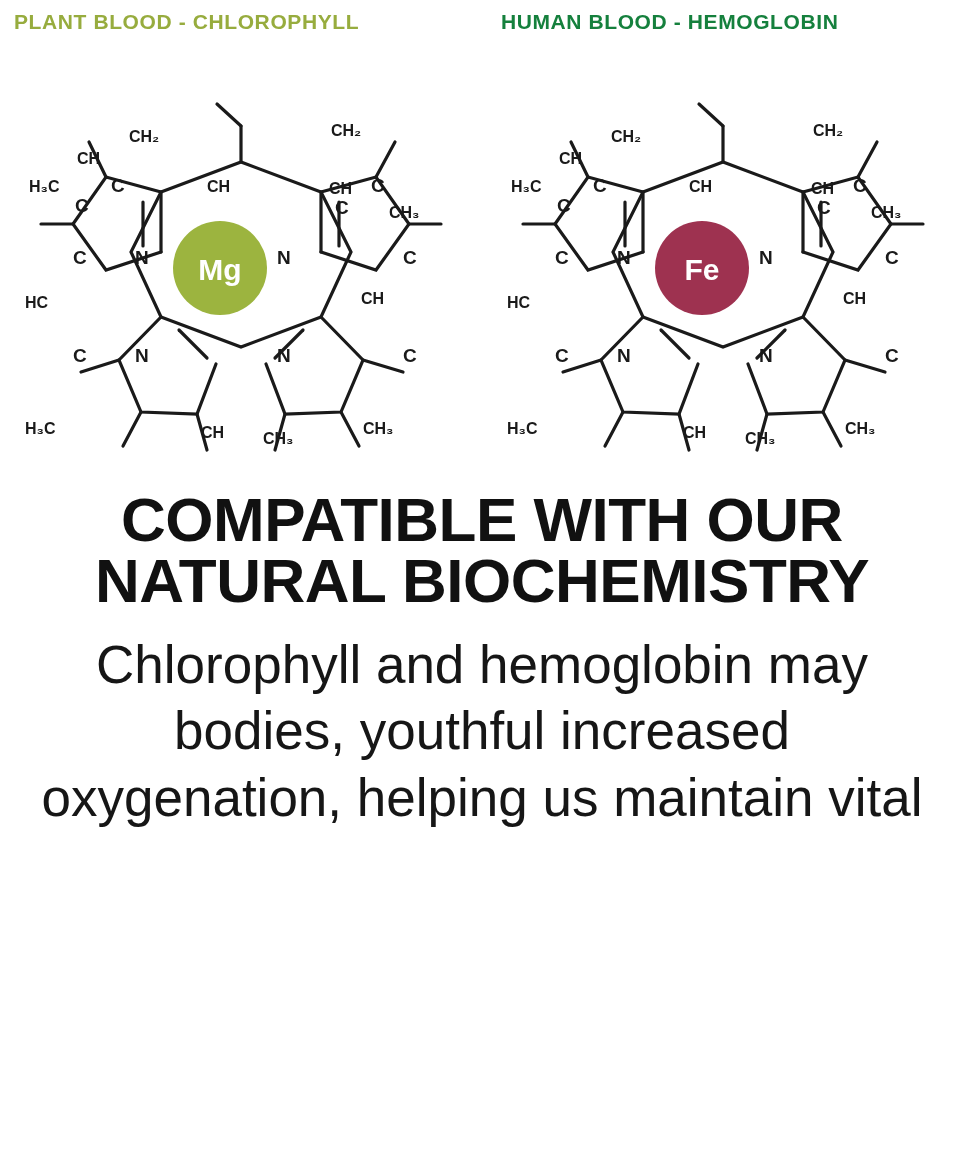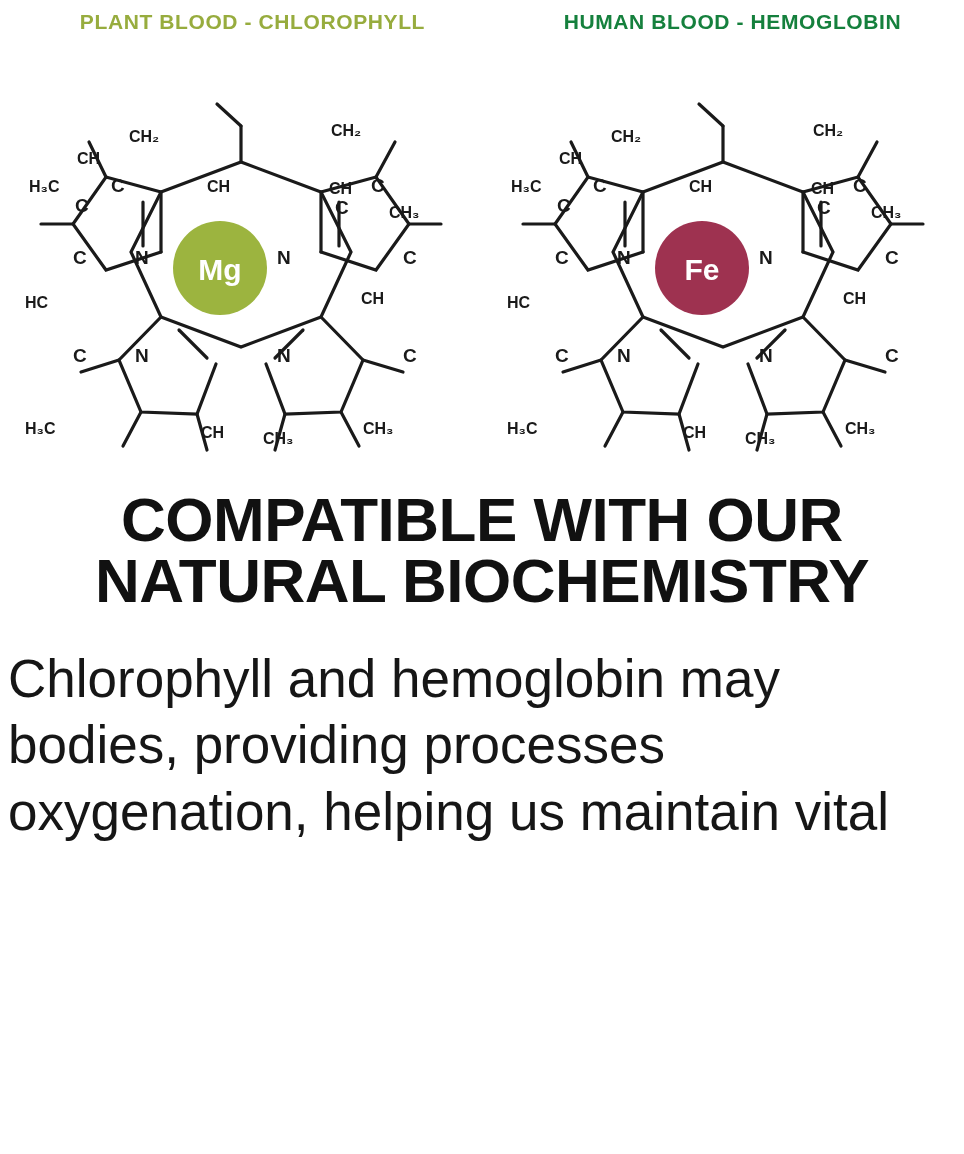--- a/index.html
+++ b/index.html
@@ -18,21 +18,20 @@
     position: relative;
     width: 964px;
     height: 1154px;
     background: #ffffff;
   }
 
   
   .headers {
     display: flex;
     padding: 10px 0 0 0;
-    text-align: center;
   }
   .hdr {
     font-size: 21px;
     font-weight: bold;
     letter-spacing: 0.6px;
     white-space: nowrap;
   }
   .hdr-left {
     width: 484px;
     padding-left: 14px;
@@ -76,25 +75,25 @@
     margin: 18px 0 0 0;
     padding: 0 12px;
   }
   .headline .line {
     display: block;
     white-space: nowrap;
   }
 
   
   .body-copy {
-    text-align: left;
+    text-align: center;
     font-size: 53px;
     line-height: 1.26;
     color: #161616;
-    margin-top: 34px;
+    margin-top: 20px;
     padding: 0 8px;
     font-weight: 400;
   }
   .body-copy .bline {
     display: block;
     white-space: nowrap;
   }
 </style>
 </head>
 <body>
@@ -246,17 +245,17 @@
     </div>
   </div>
 
   <div class="headline">
     <span class="line">COMPATIBLE WITH OUR</span>
     <span class="line">NATURAL BIOCHEMISTRY</span>
   </div>
 
   <div class="body-copy">
     <span class="bline">Chlorophyll and hemoglobin may</span>
-    <span class="bline">bodies, providing processes</span>
+    <span class="bline">bodies, youthful increased</span>
     <span class="bline">oxygenation, helping us maintain vital</span>
   </div>
 
 </div>
 
 </body></html>

